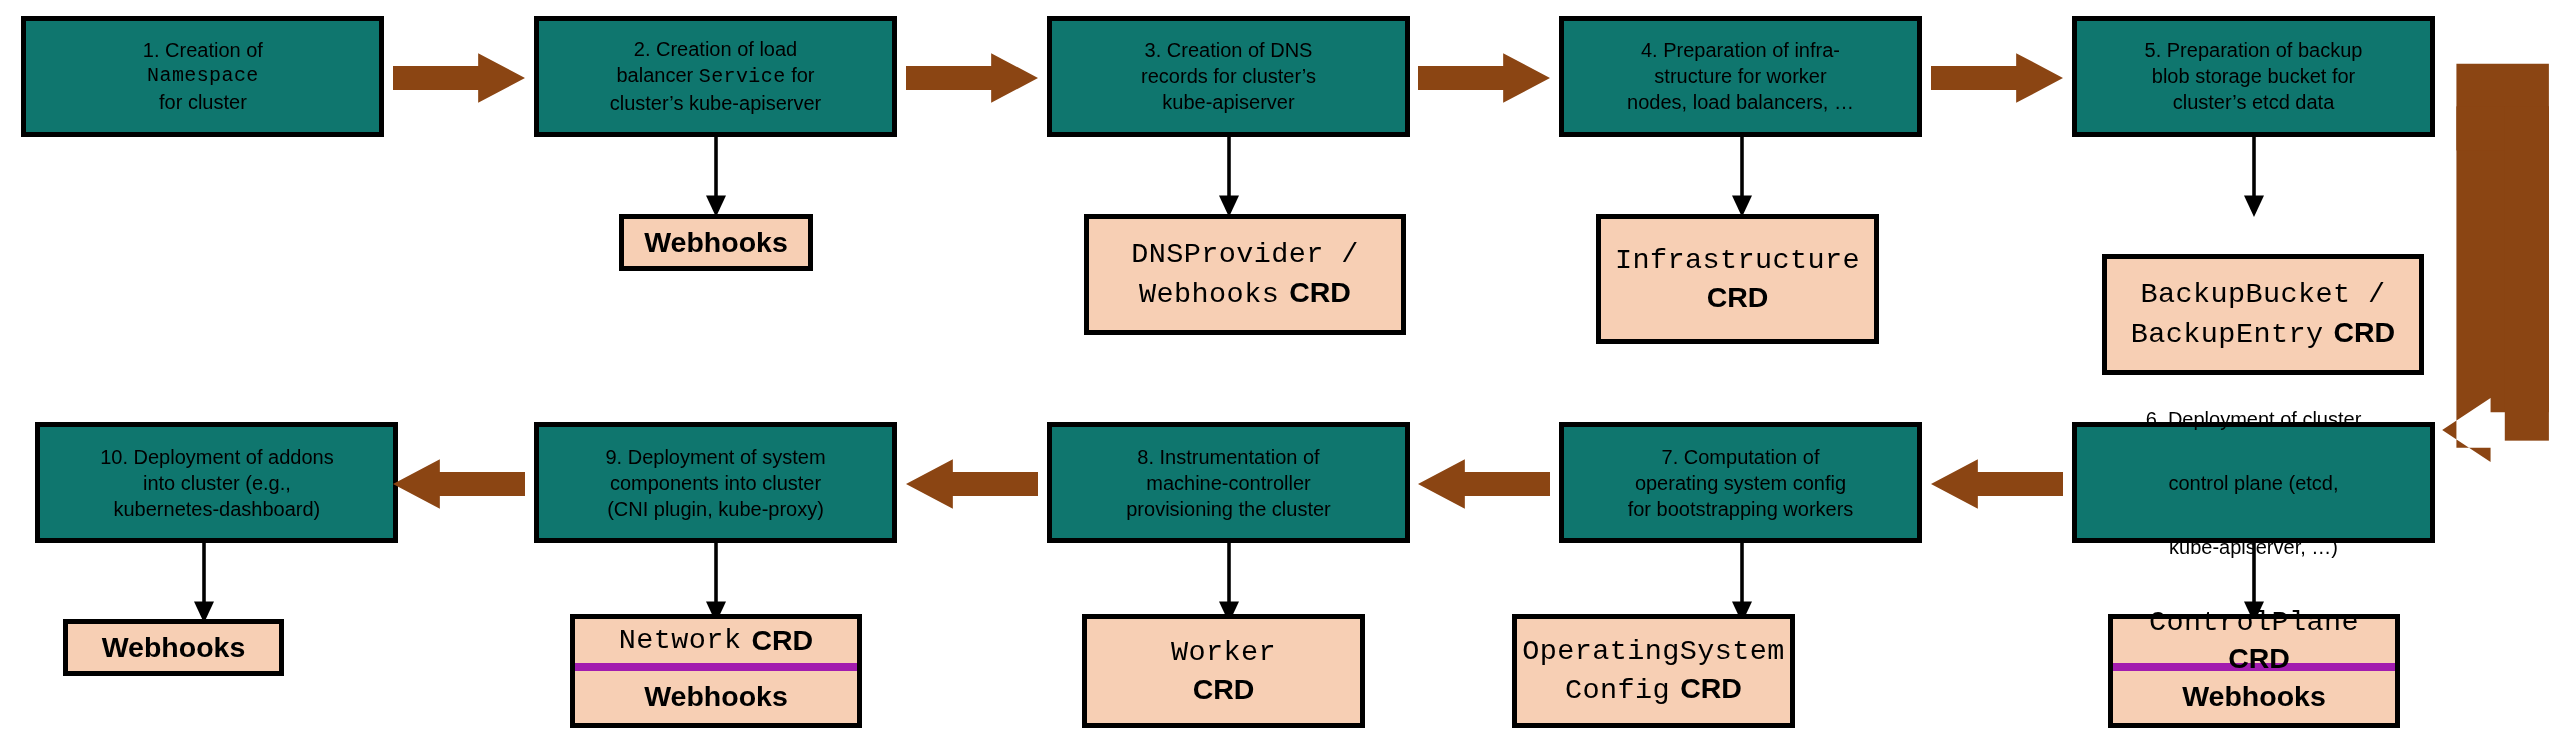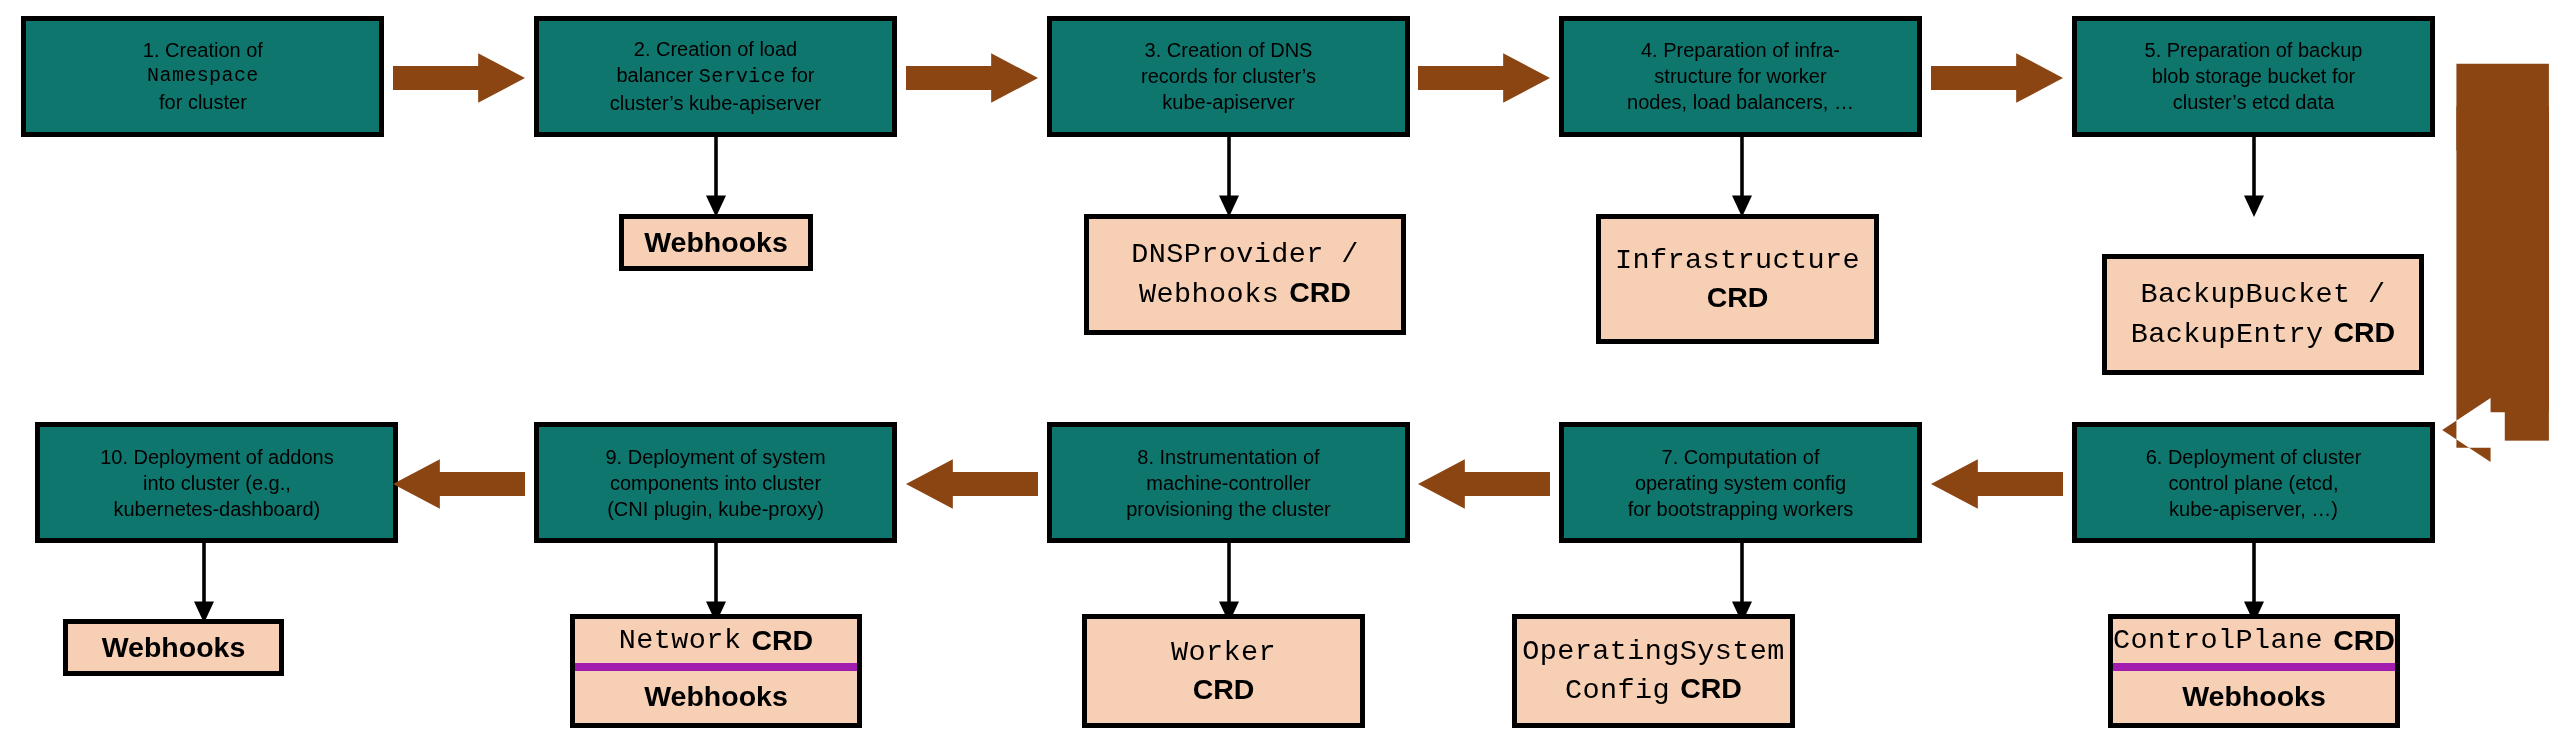--- a/index.html
+++ b/index.html
@@ -220,21 +220,21 @@
     <span class="line">machine-controller</span>
     <span class="line">provisioning the cluster</span>
   </div>
 
   <div class="step-box" style="left:1559px; top:422px; width:363px; height:121px;">
     <span class="line">7. Computation of</span>
     <span class="line">operating system config</span>
     <span class="line">for bootstrapping workers</span>
   </div>
 
-  <div class="step-box" style="left:2072px; top:422px; width:363px; height:121px;">
+  <div class="step-box" style="left:2072px; top:422px; width:363px; height:121px;gap:38px;">
     <span class="line">6. Deployment of cluster</span>
     <span class="line">control plane (etcd,</span>
     <span class="line">kube-apiserver, …)</span>
   </div>
 
   <div class="block-arrow" style="left:1931px; top:459px; width:132px; height:50px;">
     <svg width="132" height="50" viewBox="0 0 186 70">
       <polygon points="186,18 66,18 66,0 0,35 66,70 66,52 186,52" fill="#8B4513"></polygon>
     </svg>
   </div>
@@ -310,21 +310,21 @@
     <span class="line mono">Worker</span>
     <span class="line bold">CRD</span>
   </div>
 
   <div class="crd-box" style="left:1512px; top:614px; width:283px; height:114px;">
     <span class="line mono">OperatingSystem</span>
     <span class="line"><span class="mono">Config</span><span class="bold" style="margin-left:10px;">CRD</span></span>
   </div>
 
   <div class="stack-box" style="left:2108px; top:614px; width:292px; height:114px;">
-    <div class="stack-cell first" style="height:50%;">
+    <div class="stack-cell first" style="height:50%;flex-direction:column;">
       <span class="mono">ControlPlane</span>
         <span class="bold" style="margin-left:10px;">CRD</span>
     </div>
     <div class="stack-cell" style="height:50%;">
       <span class="bold">Webhooks</span>
     </div>
   </div>
 
 </div>
 

